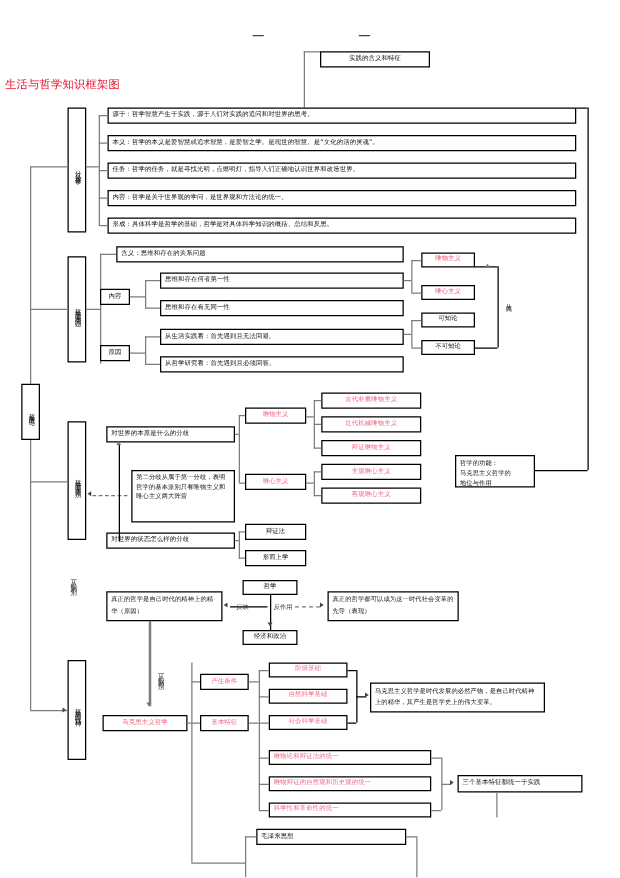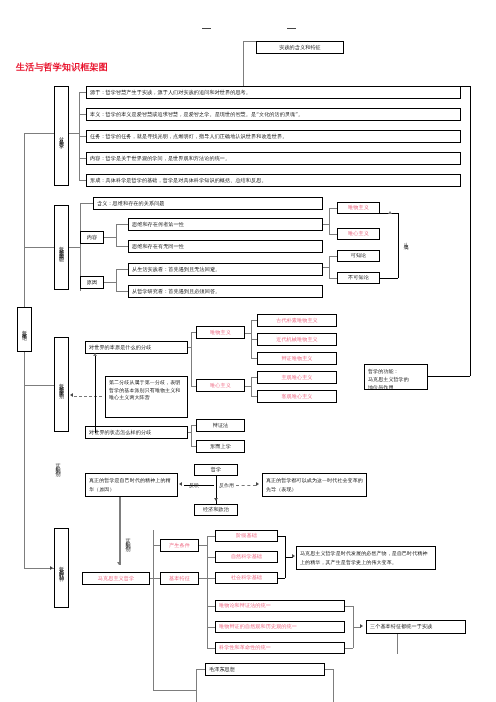--- a/index.html
+++ b/index.html
@@ -49,22 +49,22 @@
   .lnv{width:1px;}
   .lnk{position:absolute;background:#000;}
   .dash{position:absolute;border-top:1px dashed #777;height:0;}
   .arr{position:absolute;width:0;height:0;}
   .arr-l{border-top:2.2px solid transparent;border-bottom:2.2px solid transparent;border-right:3.4px solid #444;}
   .arr-r{border-top:2.2px solid transparent;border-bottom:2.2px solid transparent;border-left:3.4px solid #444;}
   .arr-d{border-left:2.2px solid transparent;border-right:2.2px solid transparent;border-top:3.4px solid #777;}
 
   
   #title{
-    position:absolute;left:16px;top:61px;
-    font-size:9px;font-weight:bold;color:#e8102a;
+    position:absolute;left:4px;top:61px;
+    font-size:9px;font-weight:normal;color:#e8102a;
     letter-spacing:.2px;white-space:nowrap;
     font-family:"DejaVu Sans","Liberation Sans",sans-serif;
   }
   .tick{position:absolute;background:#444;height:1px;}
 </style>
 </head>
 <body>
 
 <div id="canvas">
 

